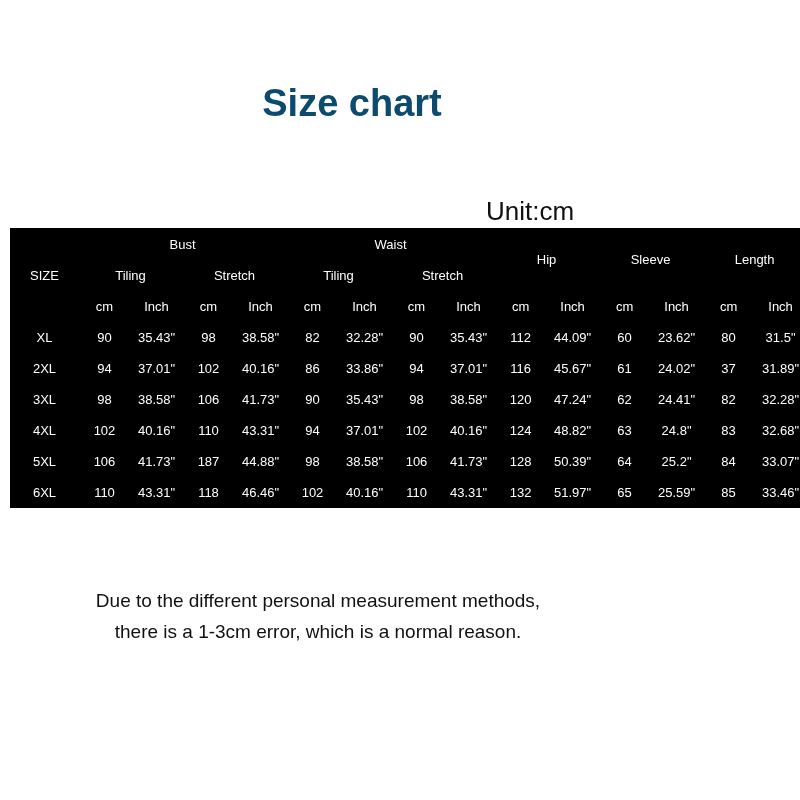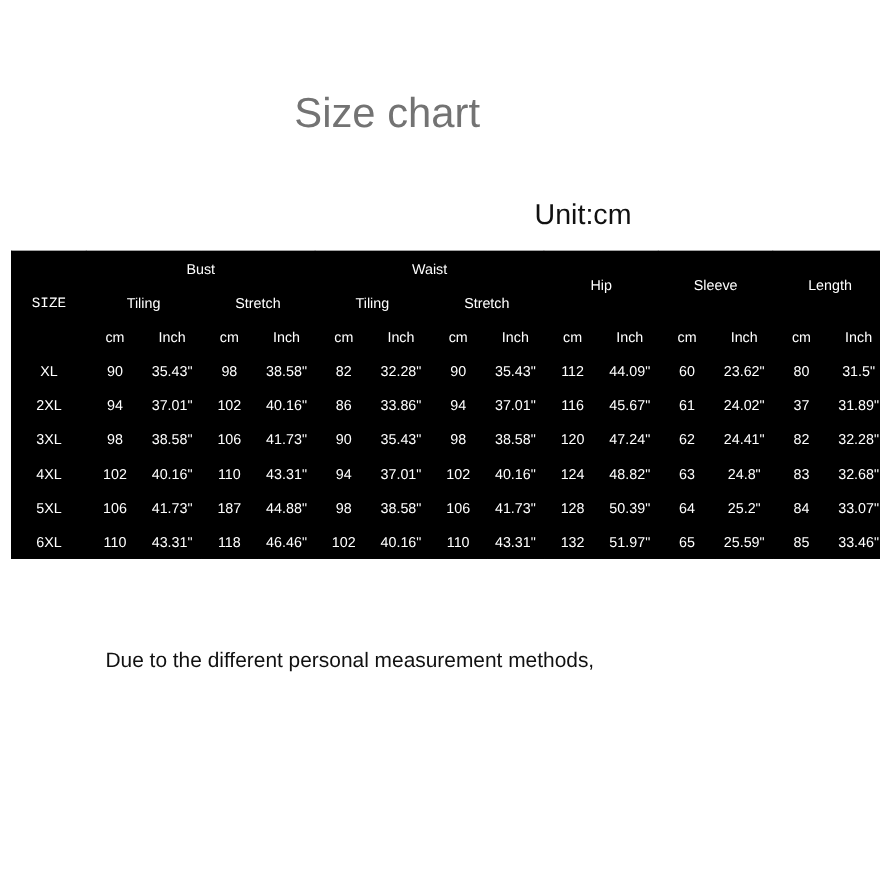--- a/index.html
+++ b/index.html
@@ -20,27 +20,27 @@
     height: 800px;
     position: relative;
   }
   .title {
     position: absolute;
     top: 82px;
     left: 0;
     width: 704px;
     text-align: center;
     font-size: 38px;
-    font-weight: 400;
+    font-weight: 700;
     letter-spacing: 0px;
-    color: #737373;
+    color: #0c4a6e;
   }
   .unit {
     position: absolute;
-    top: 180px;
+    top: 196px;
     left: 0;
     width: 800px;
     text-align: center;
     padding-left: 260px;
     box-sizing: border-box;
     font-size: 26px;
     color: #111111;
   }
   .table-wrap {
     position: absolute;
@@ -72,21 +72,20 @@
     font-weight: 700;
     font-size: 13px;
   }
   .hdr-group {
     font-weight: 700;
     font-size: 13px;
   }
   .size-col-hdr {
     font-weight: 700;
     font-size: 12px;
-    font-family: Liberation Mono, monospace;
   }
   
   .u-cm {
     background: #000000;
     color: #ffffff;
     font-size: 12.5px;
   }
   .u-inch-green {
     background: #22b14c;
     color: #ffffff;
@@ -293,15 +292,16 @@
           <td class="c-in-orange">25.59"</td>
           <td class="c-cm">85</td>
           <td class="c-in-orange">33.46"</td>
         </tr>
       </tbody>
     </table>
   </div>
 
   <div class="note">
     <div>Due to the different personal measurement methods,</div>
+    <div>there is a 1-3cm error, which is a normal reason.</div>
   </div>
 
 </div>
 
 </body></html>

